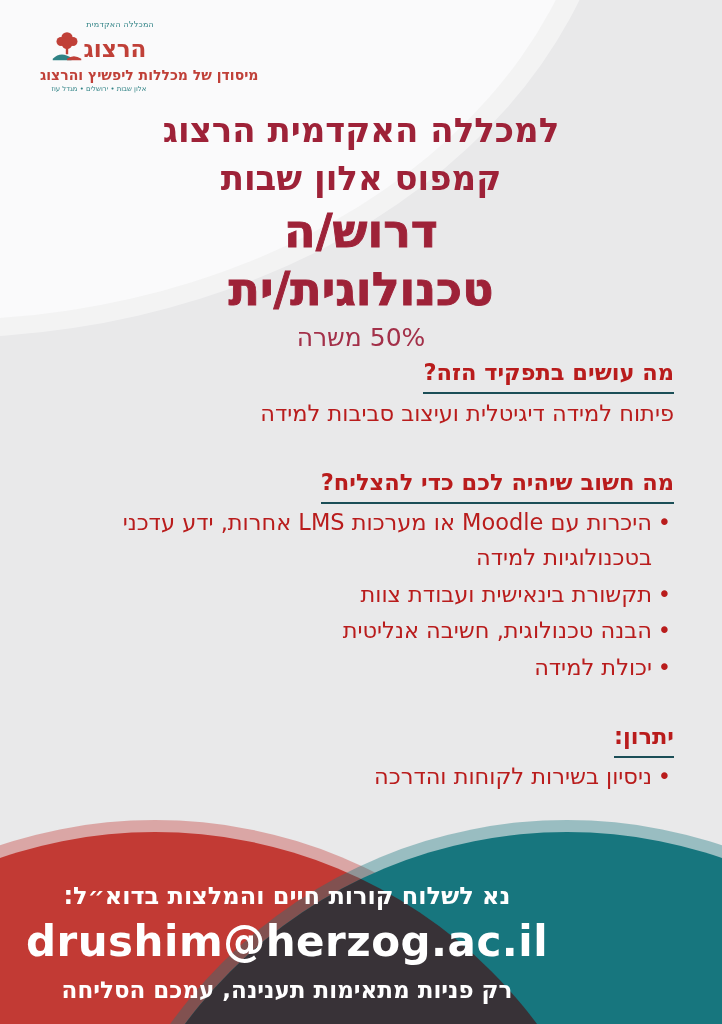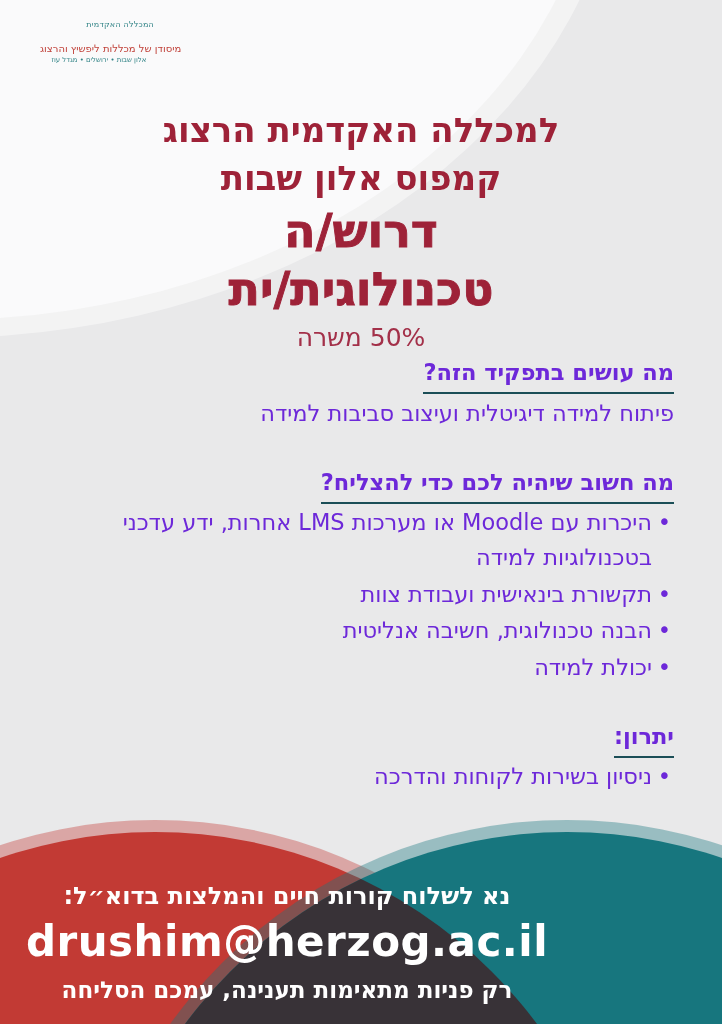--- a/index.html
+++ b/index.html
@@ -10,32 +10,32 @@
   }
   
   .swoosh { position:absolute; top:0; left:0; }
 
   
   .logo { position:absolute; top:20px; left:40px; width:118px; text-align:center; }
   .logo-top    { font-size:8px;  color:#2f8285; text-align:right; padding-right:4px; letter-spacing:.2px; }
   .logo-name-row { display:flex; align-items:flex-end; justify-content:center; height:32px; margin-top:1px; }
   .logo-name   { font-size:23px; font-weight:bold; color:#c04038; line-height:26px; direction:rtl; }
   .logo-tree   { width:30px; height:32px; margin-right:2px; flex:0 0 auto; }
-  .logo-tag    { font-size:10px; font-weight:normal; color:#c04038; margin-top:14px; white-space:nowrap; }
+  .logo-tag    { font-size:14px; font-weight:bold; color:#c04038; margin-top:5px; white-space:nowrap; }
   .logo-camp   { font-size:6.9px; color:#2f8285; margin-top:2px; white-space:nowrap; }
 
   
   .headline { position:absolute; top:106px; left:0; right:0; text-align:center; direction:rtl; color:#9e2238; }
   .h-small  { font-size:34px; font-weight:bold; line-height:48px; }
   .h-big    { font-size:46px; font-weight:bold; line-height:58px; -webkit-text-stroke:0.9px #9e2238; }
   .h-sub    { font-size:25px; font-weight:400; line-height:34px; color:#a33049; margin-top:3px; }
 
   
   .sections { position:absolute; top:355px; right:48px; left:48px;
-              direction:rtl; text-align:right; color:#6d28d9;
+              direction:rtl; text-align:right; color:#b91c1c;
               font-size:22.5px; line-height:35.5px; }
   .section  { margin-bottom:34px; }
   .section-title-wrap { line-height:35.5px; }
   .section-title { display:inline-block; font-weight:bold;
                    border-bottom:2px solid #1b4e57; padding-bottom:1px; }
   .section-body { margin-top:2px; }
   .bullet { position:relative; padding-right:22px; margin-top:1px; }
   .bullet::before { content:"\2022"; position:absolute; right:3px; top:0; }
 
   
@@ -53,20 +53,34 @@
 
 <div class="page">
 
   <svg class="swoosh" width="722" height="360" viewBox="0 0 722 360" aria-hidden="true">
     <ellipse cx="-60" cy="-180" rx="682" ry="518" fill="#ffffff" opacity="0.45"></ellipse>
     <ellipse cx="-60" cy="-180" rx="660" ry="500" fill="#fafafb"></ellipse>
   </svg>
 
   <div class="logo">
     <div class="logo-top">המכללה האקדמית</div>
+    <div class="logo-name-row">
+      <svg class="logo-tree" viewBox="0 0 40 42" aria-hidden="true">
+        <circle cx="20" cy="10" r="7.5" fill="#c04038"></circle>
+        <circle cx="12" cy="15" r="6" fill="#c04038"></circle>
+        <circle cx="28" cy="15" r="6" fill="#c04038"></circle>
+        <circle cx="20" cy="18" r="7" fill="#c04038"></circle>
+        <rect x="18.4" y="18" width="3.2" height="14" fill="#c04038"></rect>
+        <path d="M19 22 L12 17" stroke="#c04038" stroke-width="2.5" fill="none"></path>
+        <path d="M21 22 L28 17" stroke="#c04038" stroke-width="2.5" fill="none"></path>
+        <path d="M1 38 Q12 27 26 37 L26 40 L1 40 Z" fill="#2f8285"></path>
+        <path d="M20 38 Q29 31 39 38 L39 40 L20 40 Z" fill="#c04038"></path>
+      </svg>
+      <span class="logo-name">הרצוג</span>
+    </div>
     <div class="logo-tag">מיסודן של מכללות ליפשיץ והרצוג</div>
     <div class="logo-camp">אלון שבות • ירושלים • מגדל עוז</div>
   </div>
 
   <div class="headline">
     <div class="h-small">למכללה האקדמית הרצוג</div>
     <div class="h-small">קמפוס אלון שבות</div>
     <div class="h-big">דרוש/ה</div>
     <div class="h-big">טכנולוגית/ית</div>
     <div class="h-sub">50% משרה</div>

